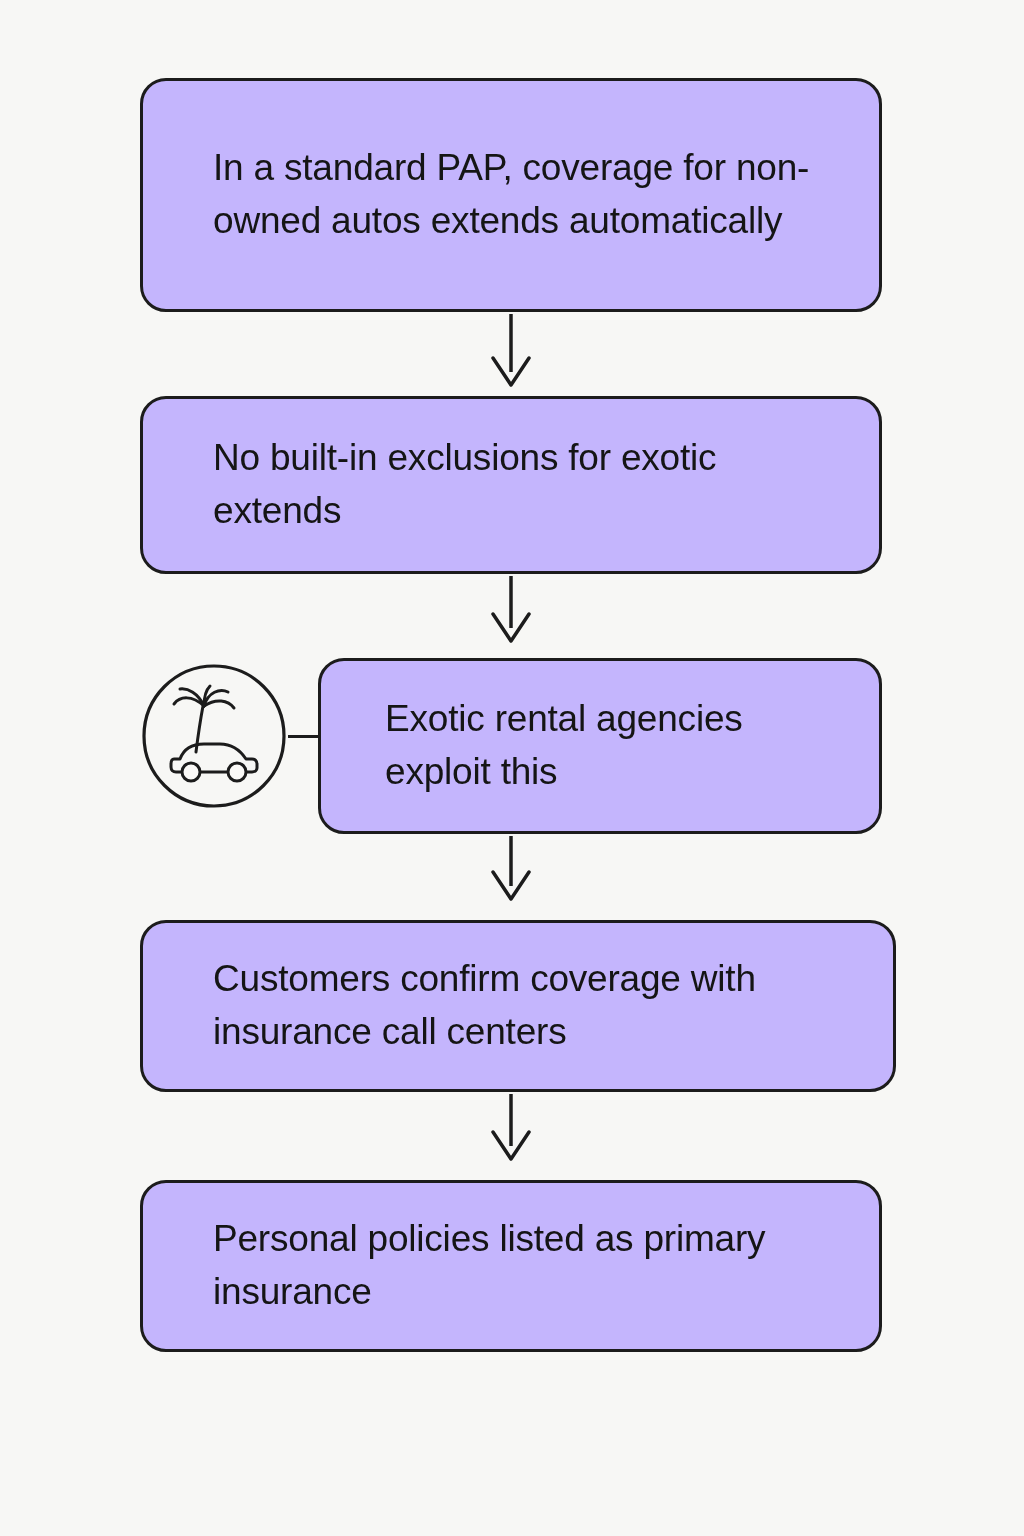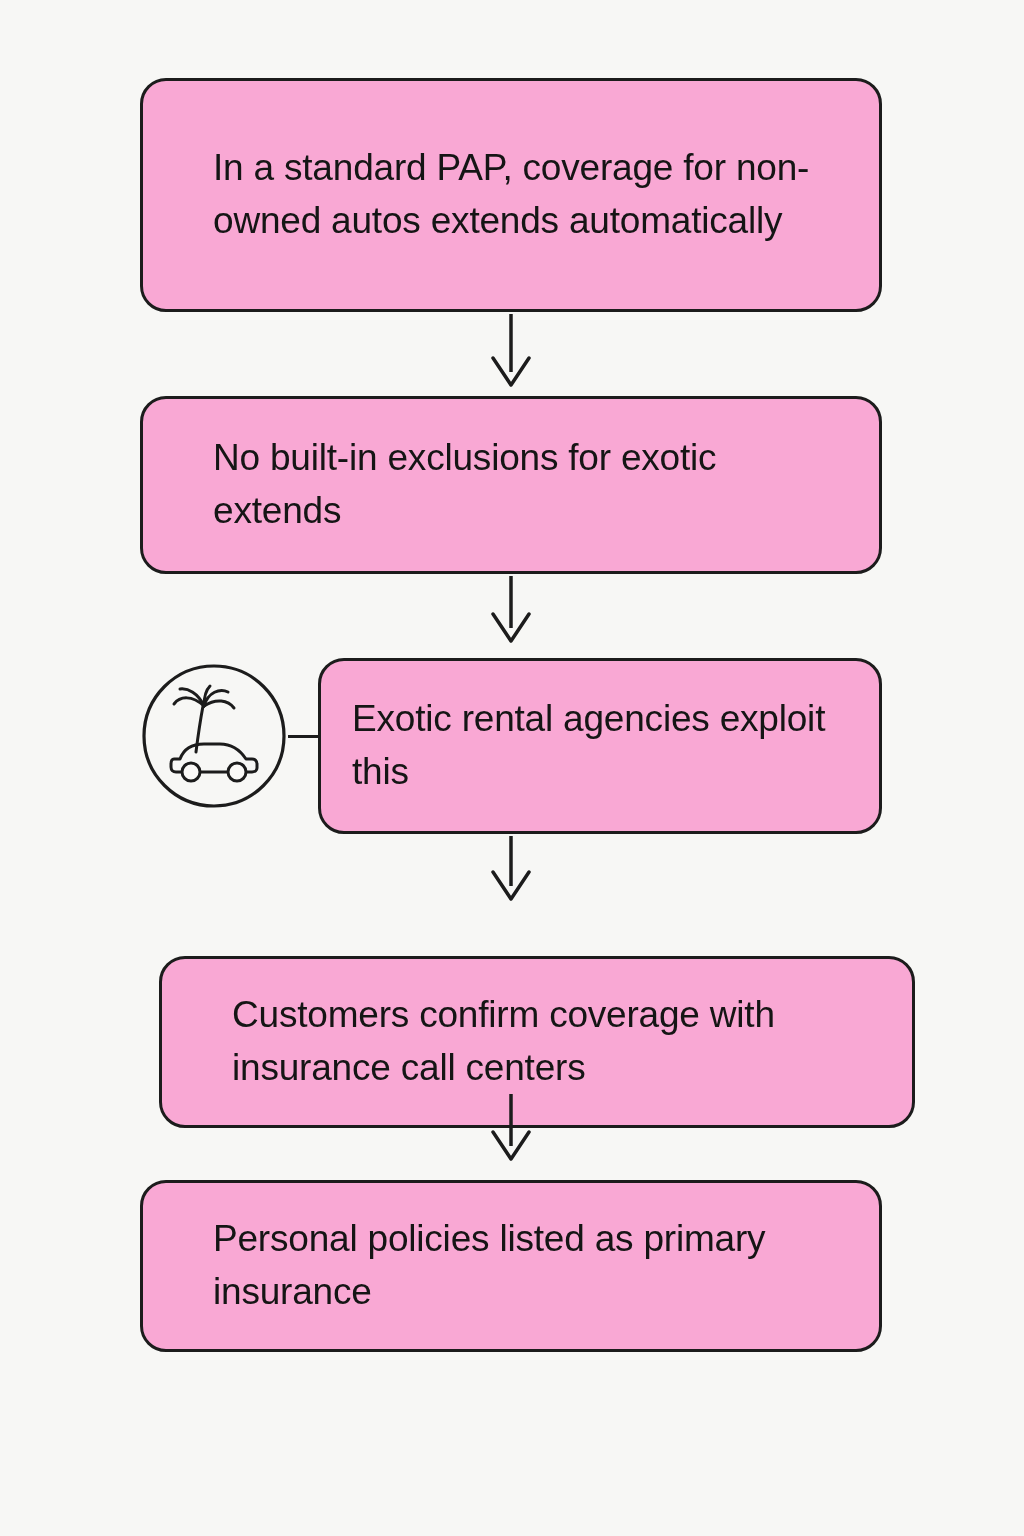--- a/index.html
+++ b/index.html
@@ -16,42 +16,42 @@
   }
 
   .canvas {
     position: absolute;
     inset: 0;
   }
 
   .node {
     position: absolute;
     box-sizing: border-box;
-    background: #f9a8d4;
+    background: #c4b5fd;
     border: 3px solid #1c1c1c;
     border-radius: 26px;
     display: flex;
     align-items: center;
     padding: 0 34px 0 70px;
   }
 
   .node-label {
     font-size: 37px;
     line-height: 1.42;
     color: #151515;
     font-weight: 400;
     letter-spacing: -0.2px;
     white-space: pre-line;
   }
 
   
   #node-0 { left: 140px;  top: 78px;   width: 742px; height: 234px; }
   #node-1 { left: 140px;  top: 396px;  width: 742px; height: 178px; }
-  #node-2 { left: 318px;  top: 658px;  width: 564px; height: 176px; padding-left: 31px;}
-  #node-3 { left: 140px;  top: 956px;  width: 756px; height: 172px; margin-left: 19px; }
+  #node-2 { left: 318px;  top: 658px;  width: 564px; height: 176px; padding-left: 64px;}
+  #node-3 { left: 140px;  top: 920px;  width: 756px; height: 172px; }
   #node-4 { left: 140px;  top: 1180px; width: 742px; height: 172px; }
 
   .arrow {
     position: absolute;
     left: 0;
     top: 0;
   }
 
   .icon-badge {
     position: absolute;

